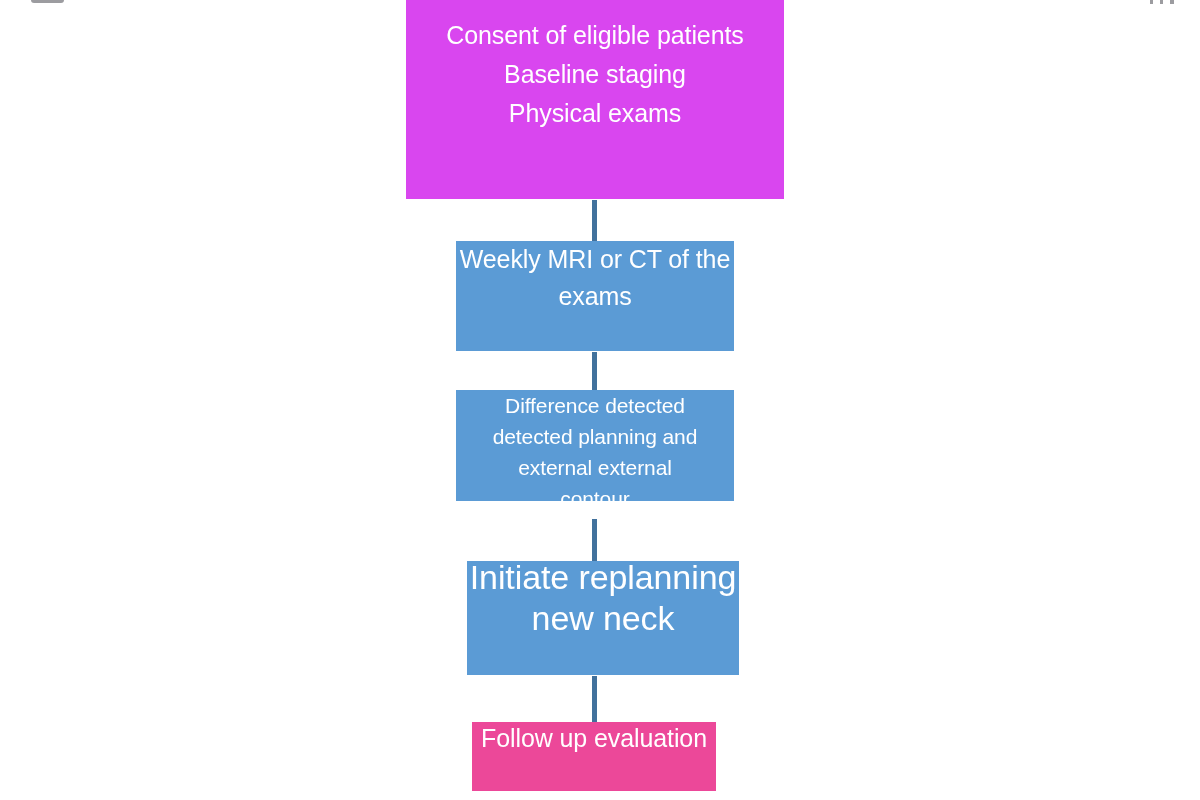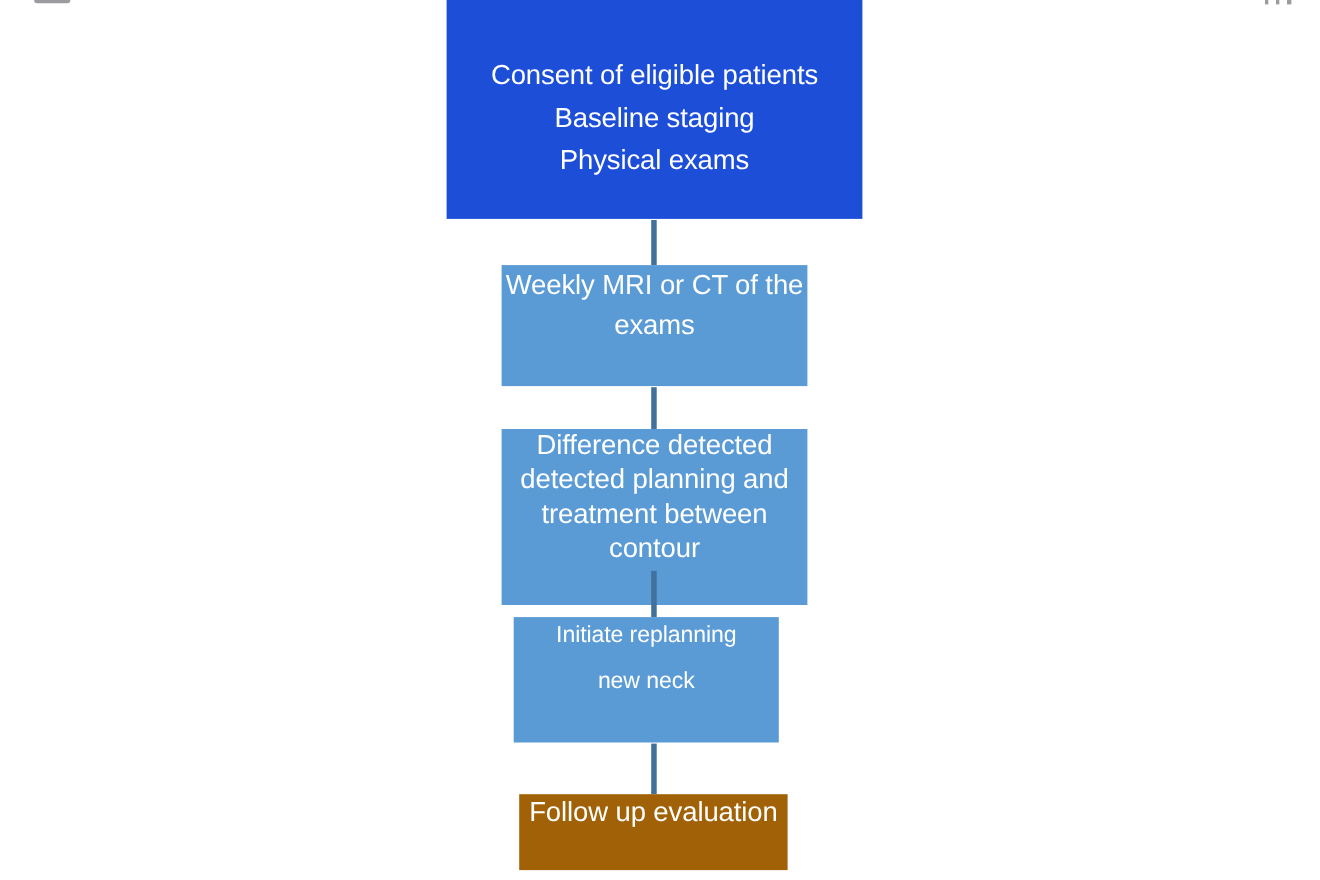--- a/index.html
+++ b/index.html
@@ -66,36 +66,36 @@
   #node-imaging .wrap {
     width: 285px;
     text-align: center;
   }
 
   
   #node-difference {
     left: 456px;
     top: 390px;
     width: 278px;
-    height: 160px;
-    font-size: 25px;
+    height: 111px;
+    font-size: 21px;
     line-height: 31px;
   }
   #node-difference .wrap {
     width: 272px;
     text-align: center;
   }
 
   
   #node-replanning {
     left: 467px;
     top: 561px;
-    width: 241px;
+    width: 272px;
     height: 114px;
-    font-size: 21px;
+    font-size: 34px;
     line-height: 33px;
   }
   #node-replanning .gap {
     height: 8px;
   }
 
   
   #node-followup {
     left: 472px;
     top: 722px;
@@ -131,57 +131,57 @@
   }
   #artifact-r1 { left: 1150px; top: 0px; width: 3px; height: 4px; }
   #artifact-r2 { left: 1160px; top: 0px; width: 3px; height: 4px; }
   #artifact-r3 { left: 1170px; top: 0px; width: 4px; height: 4px; }
 </style>
 </head>
 <body style="background: rgb(255, 255, 255);">
 
 <div id="canvas">
 
-  <div class="node" id="node-consent" style="background: #1d4ed8; color: rgb(255, 255, 255); justify-content: center;">
+  <div class="node" id="node-consent" style="background: #d946ef; color: rgb(255, 255, 255);">
     <span class="line">Consent of eligible patients</span>
     <span class="line">Baseline  staging</span>
     <span class="line">Physical exams</span>
   </div>
 
   <div class="connector" id="conn-1" style="background: rgb(65, 113, 156);"></div>
 
   <div class="node" id="node-imaging" style="background: rgb(91, 155, 213); color: rgb(255, 255, 255);">
     <div class="wrap">
       <span class="line">Weekly MRI or CT of the</span>
       <span class="line">exams</span>
     </div>
   </div>
 
   <div class="connector" id="conn-2" style="background: rgb(65, 113, 156);"></div>
 
   <div class="node" id="node-difference" style="background: rgb(91, 155, 213); color: rgb(255, 255, 255);">
     <div class="wrap">
       <span class="line">Difference detected</span>
       <span class="line">detected planning and</span>
-      <span class="line">treatment between</span>
+      <span class="line">external external</span>
       <span class="line">contour</span>
     </div>
   </div>
 
   <div class="connector" id="conn-3" style="background: rgb(65, 113, 156);"></div>
 
   <div class="node" id="node-replanning" style="background: rgb(91, 155, 213); color: rgb(255, 255, 255);">
     <span class="line">Initiate replanning</span>
     <div class="gap"></div>
     <span class="line">new neck</span>
   </div>
 
   <div class="connector" id="conn-4" style="background: rgb(65, 113, 156);"></div>
 
-  <div class="node" id="node-followup" style="background: #a16207; color: rgb(255, 255, 255);">
+  <div class="node" id="node-followup" style="background: #ec4899; color: rgb(255, 255, 255);">
     <span class="line">Follow up evaluation</span>
   </div>
 
   <div class="artifact" id="artifact-left"></div>
   <div class="artifact" id="artifact-r1"></div>
   <div class="artifact" id="artifact-r2"></div>
   <div class="artifact" id="artifact-r3"></div>
 
 </div>
 

